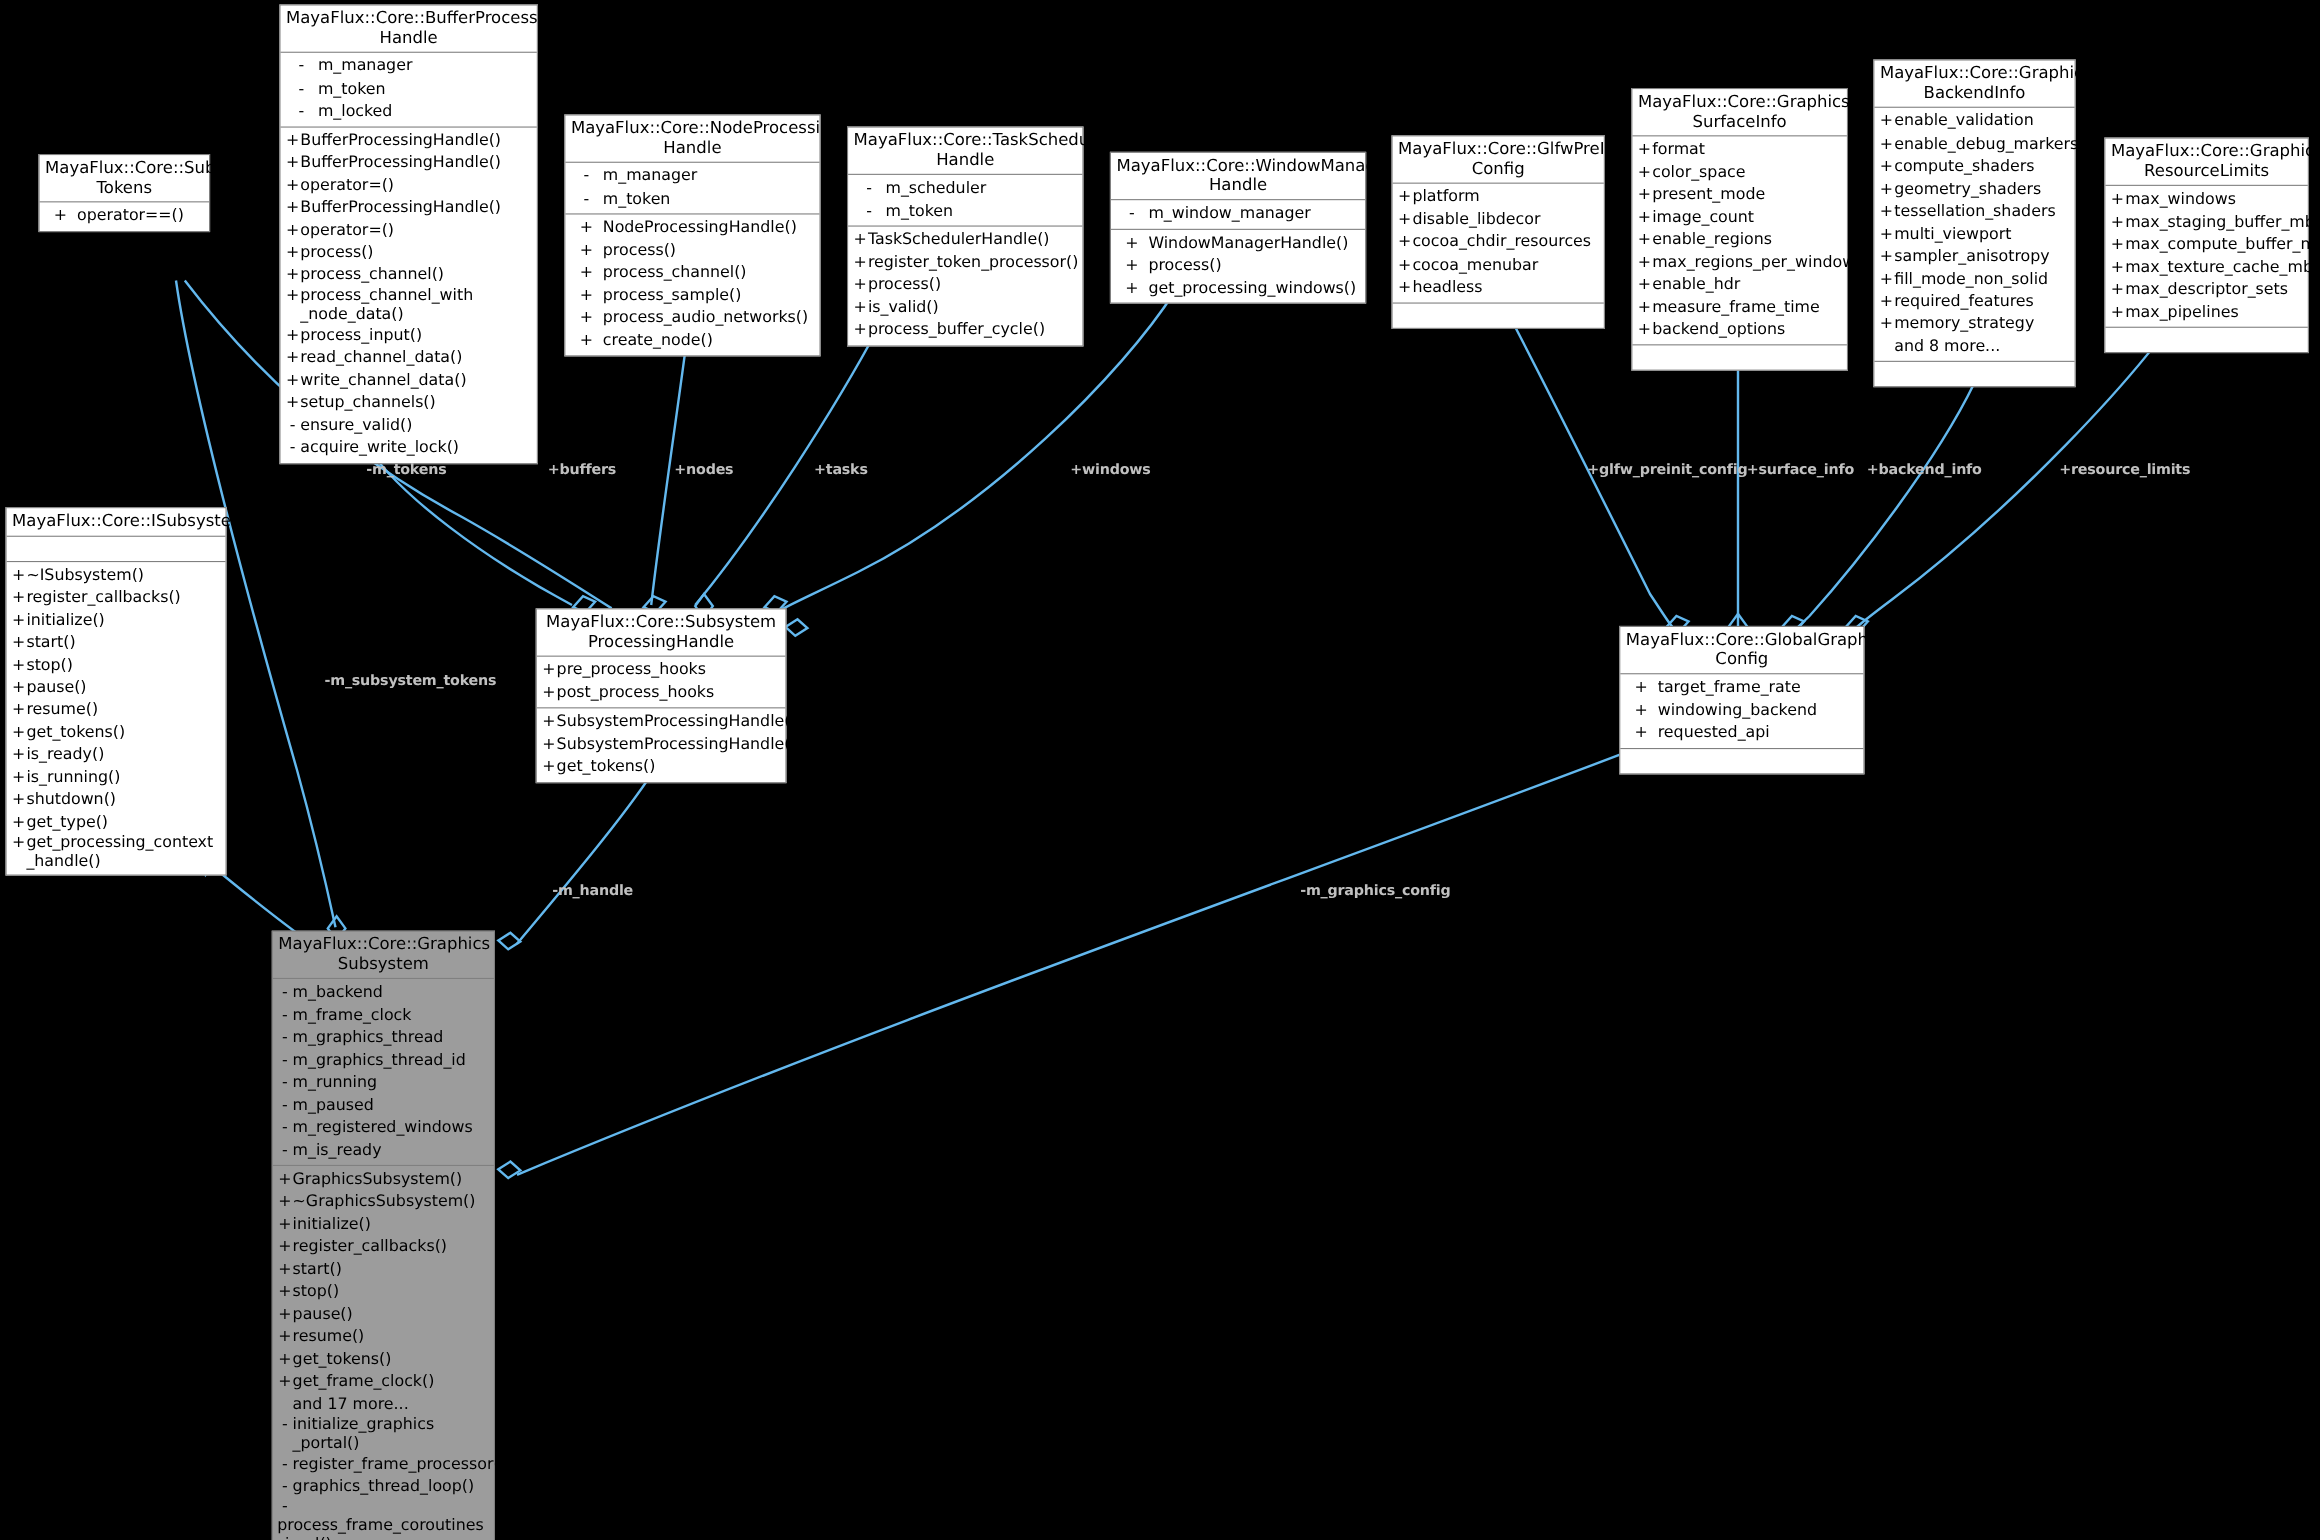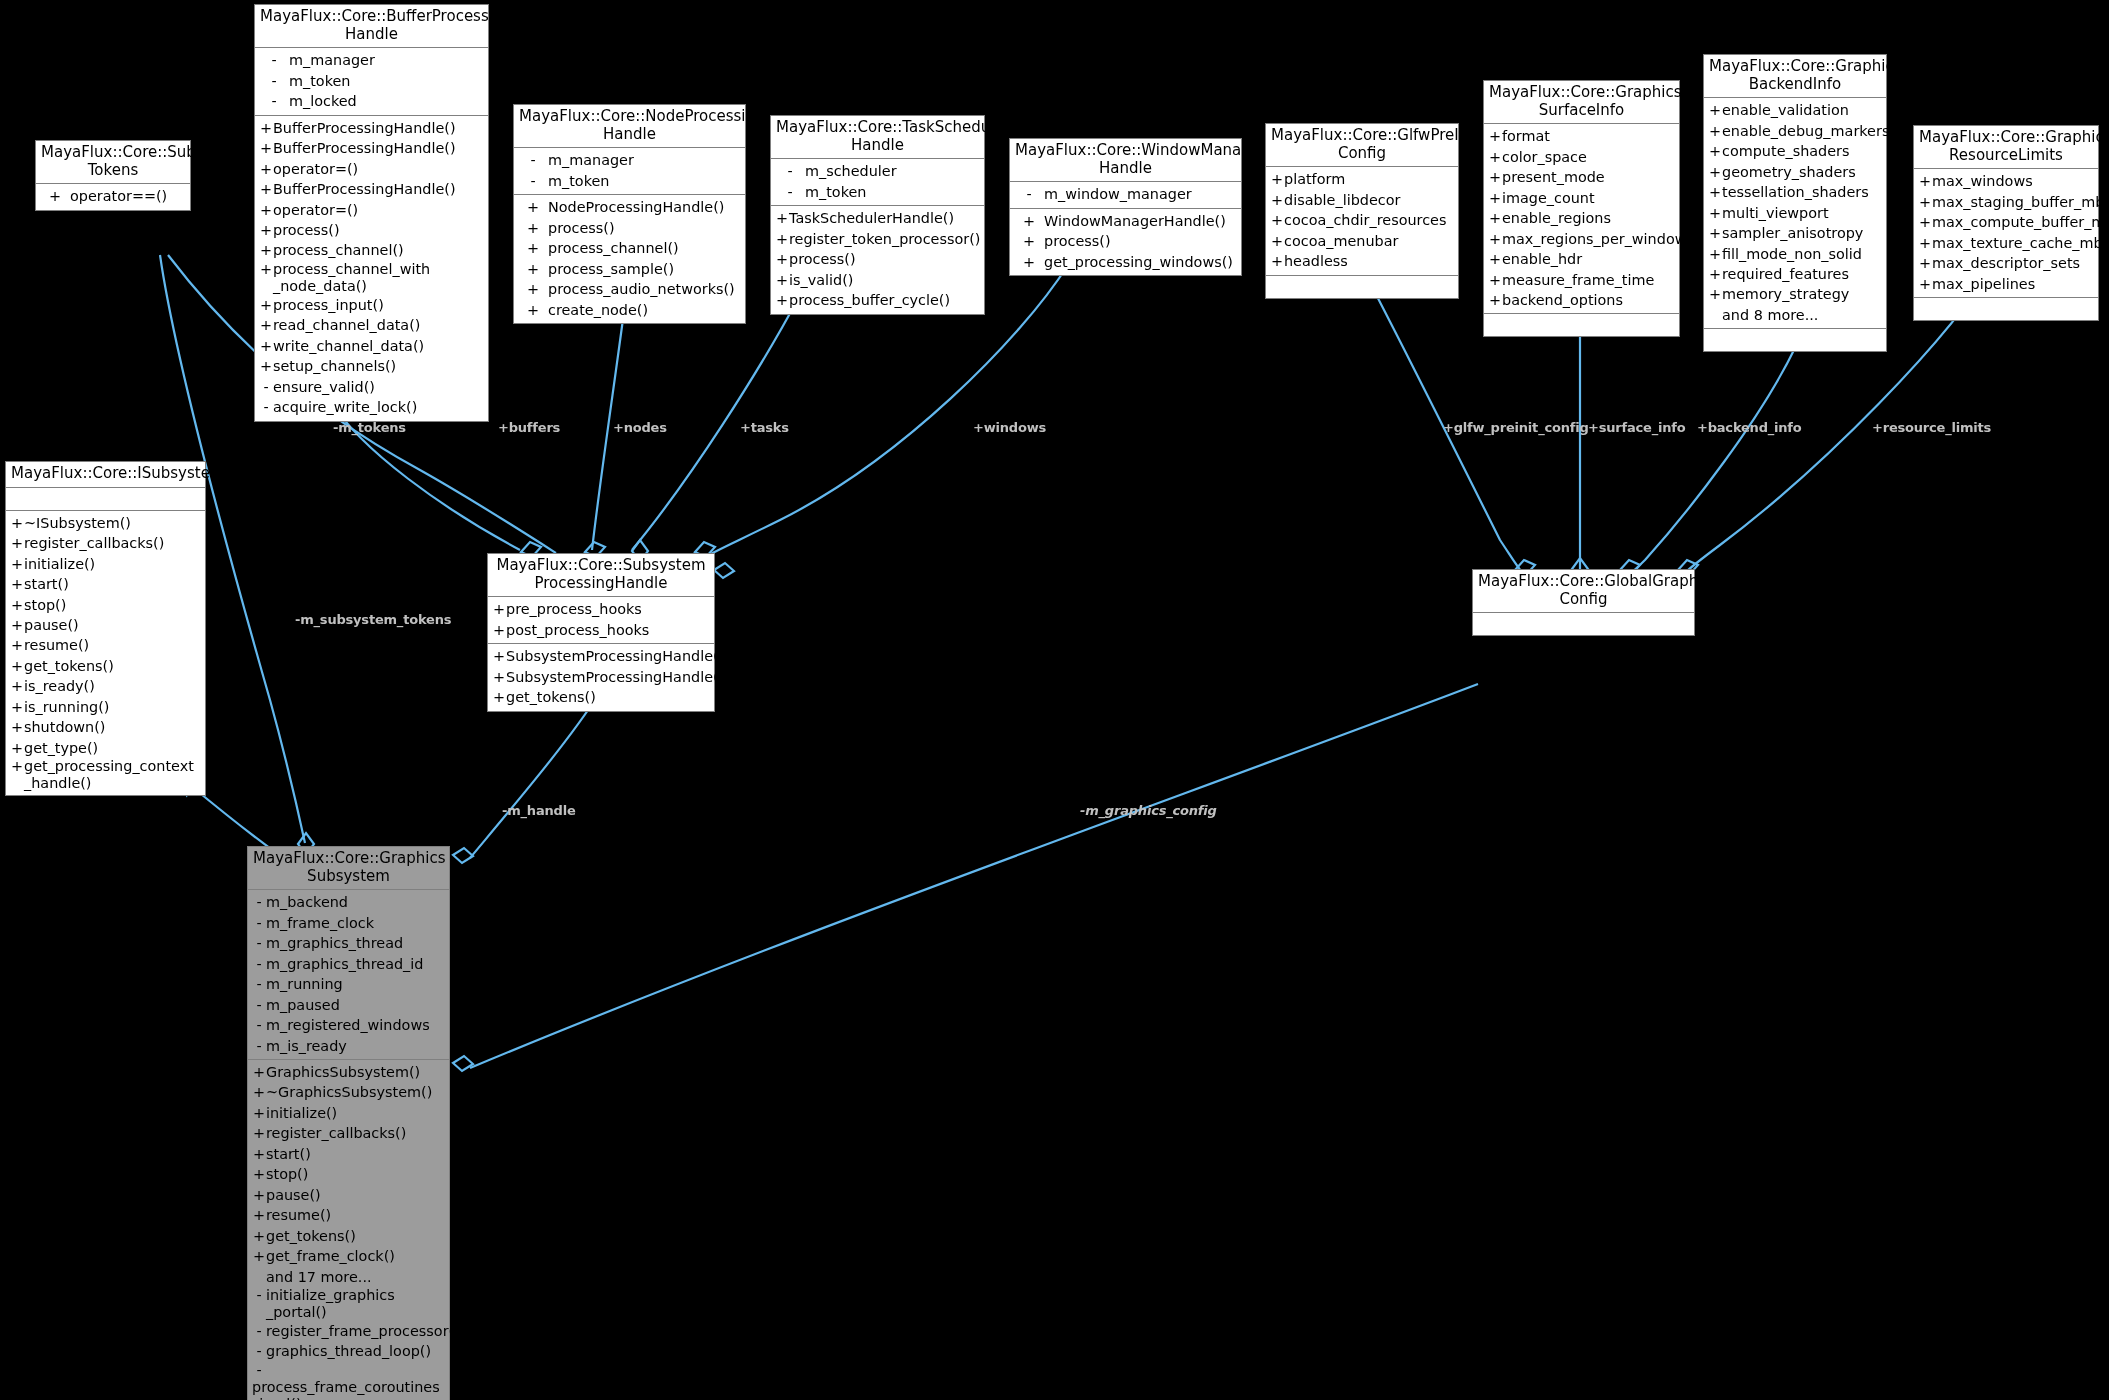--- a/index.html
+++ b/index.html
@@ -328,20 +328,25 @@
     <div class="uml-section">
       <div class="uml-row"><span class="vis">+</span><span class="nm">SubsystemProcessingHandle()</span></div>
       <div class="uml-row"><span class="vis">+</span><span class="nm">SubsystemProcessingHandle()</span></div>
       <div class="uml-row"><span class="vis">+</span><span class="nm">get_tokens()</span></div>
     </div>
   </div>
 
   <div class="uml-box" style="left:1472px; top:569px; width:223px;">
     <div class="uml-title">MayaFlux::Core::GlobalGraphics
 Config</div>
+    <div class="uml-section">
+      <div class="uml-row wide"><span class="vis">+</span><span class="nm">target_frame_rate</span></div>
+      <div class="uml-row wide"><span class="vis">+</span><span class="nm">windowing_backend</span></div>
+      <div class="uml-row wide"><span class="vis">+</span><span class="nm">requested_api</span></div>
+    </div>
     <div class="uml-section empty"></div>
   </div>
 
   <div class="uml-box highlight" style="left:247px; top:846px; width:203px;">
     <div class="uml-title">MayaFlux::Core::Graphics
 Subsystem</div>
     <div class="uml-section">
       <div class="uml-row"><span class="vis">-</span><span class="nm">m_backend</span></div>
       <div class="uml-row"><span class="vis">-</span><span class="nm">m_frame_clock</span></div>
       <div class="uml-row"><span class="vis">-</span><span class="nm">m_graphics_thread</span></div>
@@ -377,15 +382,15 @@
   <div class="edge-label" style="left:498px; top:420px;">+buffers</div>
   <div class="edge-label" style="left:613px; top:420px;">+nodes</div>
   <div class="edge-label" style="left:740px; top:420px;">+tasks</div>
   <div class="edge-label" style="left:973px; top:420px;">+windows</div>
   <div class="edge-label" style="left:1443px; top:420px;">+glfw_preinit_config</div>
   <div class="edge-label" style="left:1588px; top:420px;">+surface_info</div>
   <div class="edge-label" style="left:1697px; top:420px;">+backend_info</div>
   <div class="edge-label" style="left:1872px; top:420px;">+resource_limits</div>
   <div class="edge-label" style="left:295px; top:612px;">-m_subsystem_tokens</div>
   <div class="edge-label" style="left:502px; top:803px;">-m_handle</div>
-  <div class="edge-label" style="left:1080px; top:803px;font-style:italic;">-m_graphics_config</div>
+  <div class="edge-label" style="left:1182px; top:803px;">-m_graphics_config</div>
 
 </div>
 
 </body></html>

